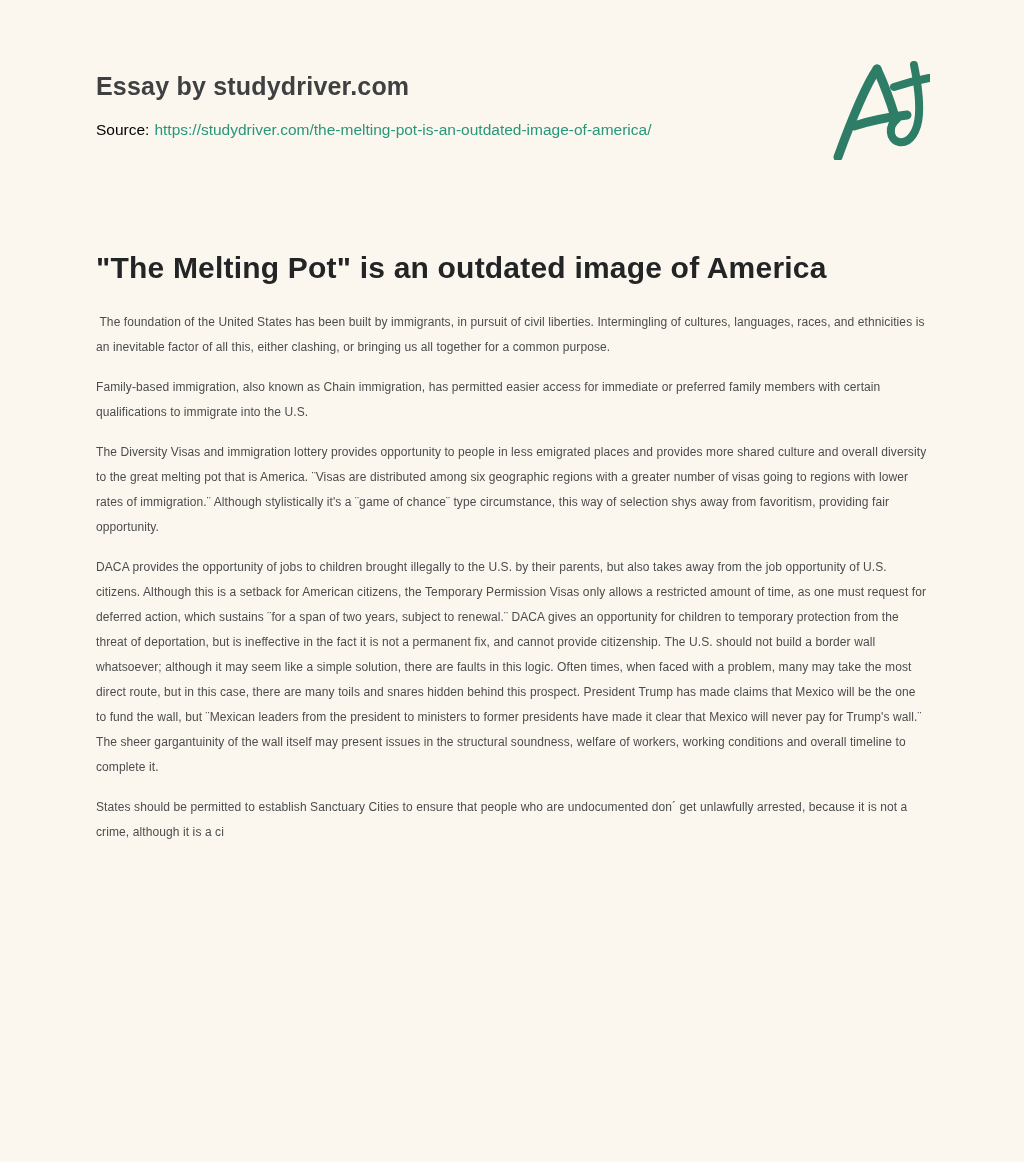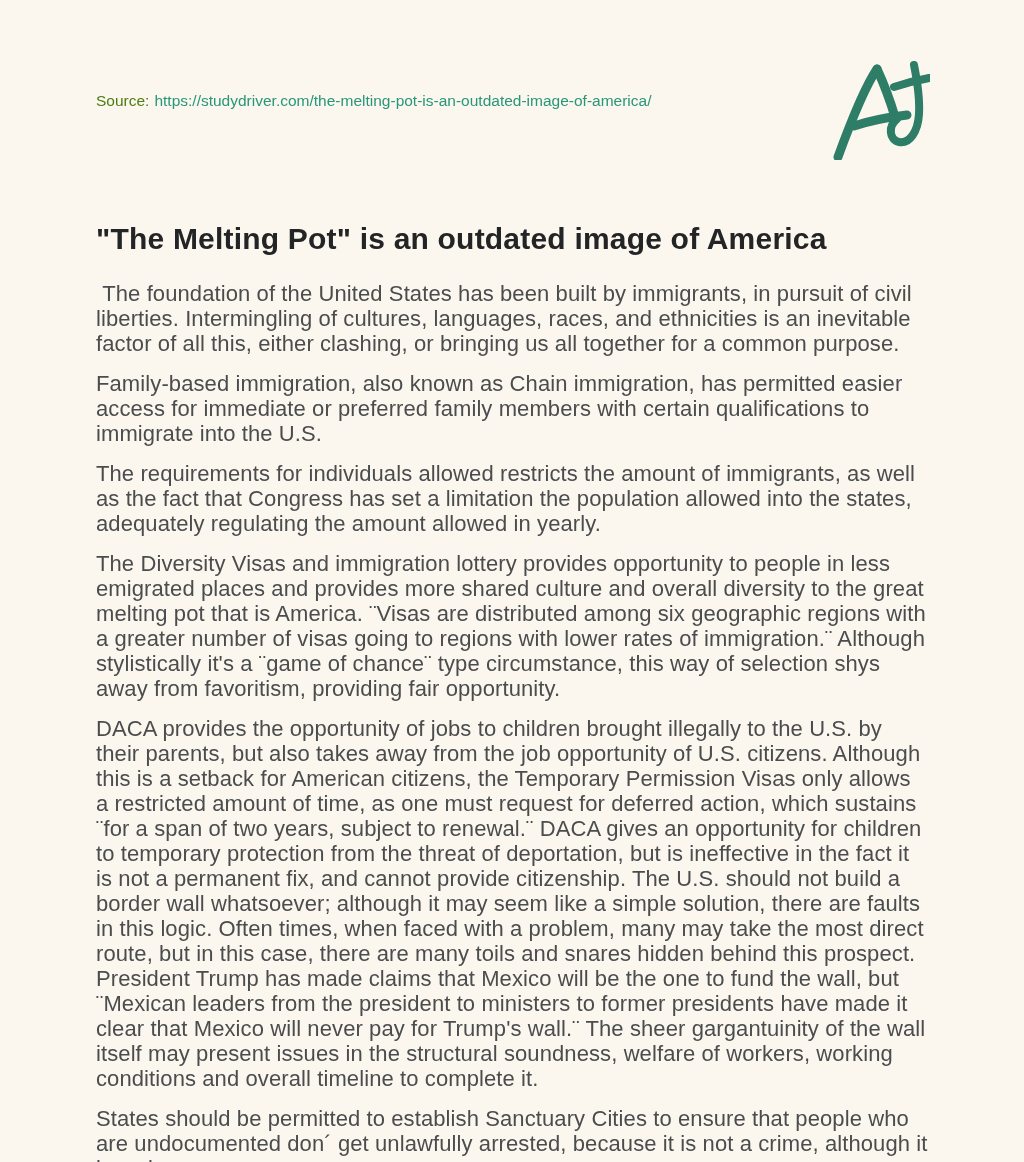--- a/index.html
+++ b/index.html
@@ -21,21 +21,21 @@
     font-weight: 700;
     color: #3f4042;
     letter-spacing: 0.2px;
   }
   .source-line {
     margin-top: 19px;
     font-size: 15.5px;
     line-height: 19px;
   }
   .source-label {
-    color: #4d7c0f;
+    color: #000000;
   }
   .source-url {
     color: #27967b;
     text-decoration: none;
     margin-left: 5px;
     cursor: pointer;
     text-align: center;
   }
   .logo {
     position: absolute;
@@ -49,34 +49,35 @@
     margin-top: 112px;
     font-size: 30px;
     font-weight: 700;
     color: #232426;
     letter-spacing: 0.2px;
   }
   .paragraphs {
     margin-top: 25px;
   }
   .para {
-    font-size: 22px;
+    font-size: 12px;
     line-height: 25px;
     color: #4b4c4e;
     margin-bottom: 15px;
     white-space: pre-wrap;
     letter-spacing: 0.1px;
   }
 </style>
 </head>
 <body>
 
 <div class="page">
 
   <header>
+    <h1 class="header-title">Essay by studydriver.com</h1>
     <p class="source-line">
       <span class="source-label">Source:</span><a class="source-url">https://studydriver.com/the-melting-pot-is-an-outdated-image-of-america/</a>
     </p>
     <div class="logo">
       <svg viewBox="0 0 100 100" fill="none" stroke="#2e7d66" stroke-linecap="round" stroke-linejoin="round">
 
         <path d="M8,97 C20,64 34,28 47,9" stroke-width="9"></path>
 
         <path d="M47,9 C53,22 60,40 65,57" stroke-width="9"></path>
 
@@ -87,20 +88,19 @@
         <path d="M64,27 C76,23 88,20 99,18" stroke-width="8"></path>
       </svg>
     </div>
   </header>
 
   <main>
     <h2 class="essay-title">"The Melting Pot" is an outdated image of America</h2>
     <div class="paragraphs">
         <p class="para"> The foundation of the United States has been built by immigrants, in pursuit of civil liberties. Intermingling of cultures, languages, races, and ethnicities is an inevitable factor of all this, either clashing, or bringing us all together for a common purpose.</p>
         <p class="para">Family-based immigration, also known as Chain immigration, has permitted easier access for immediate or preferred family members with certain qualifications to immigrate into the U.S.</p>
-        <p class="para">The requirements for individuals allowed restricts the amount of immigrants, as well as the fact that Congress has set a limitation the population allowed into the states, adequately regulating the amount allowed in yearly.</p>
         <p class="para">The Diversity Visas and immigration lottery provides opportunity to people in less emigrated places and provides more shared culture and overall diversity to the great melting pot that is America. ¨Visas are distributed among six geographic regions with a greater number of visas going to regions with lower rates of immigration.¨ Although stylistically it's a ¨game of chance¨ type circumstance, this way of selection shys away from favoritism, providing fair opportunity.</p>
         <p class="para">DACA provides the opportunity of jobs to children brought illegally to the U.S. by their parents, but also takes away from the job opportunity of U.S. citizens. Although this is a setback for American citizens, the Temporary Permission Visas only allows a restricted amount of time, as one must request for deferred action, which sustains ¨for a span of two years, subject to renewal.¨ DACA gives an opportunity for children to temporary protection from the threat of deportation, but is ineffective in the fact it is not a permanent fix, and cannot provide citizenship. The U.S. should not build a border wall whatsoever; although it may seem like a simple solution, there are faults in this logic. Often times, when faced with a problem, many may take the most direct route, but in this case, there are many toils and snares hidden behind this prospect. President Trump has made claims that Mexico will be the one to fund the wall, but ¨Mexican leaders from the president to ministers to former presidents have made it clear that Mexico will never pay for Trump's wall.¨ The sheer gargantuinity of the wall itself may present issues in the structural soundness, welfare of workers, working conditions and overall timeline to complete it.</p>
         <p class="para">States should be permitted to establish Sanctuary Cities to ensure that people who are undocumented don´ get unlawfully arrested, because it is not a crime, although it is a ci</p>
       </div>
   </main>
 
 </div>
 
 </body></html>

